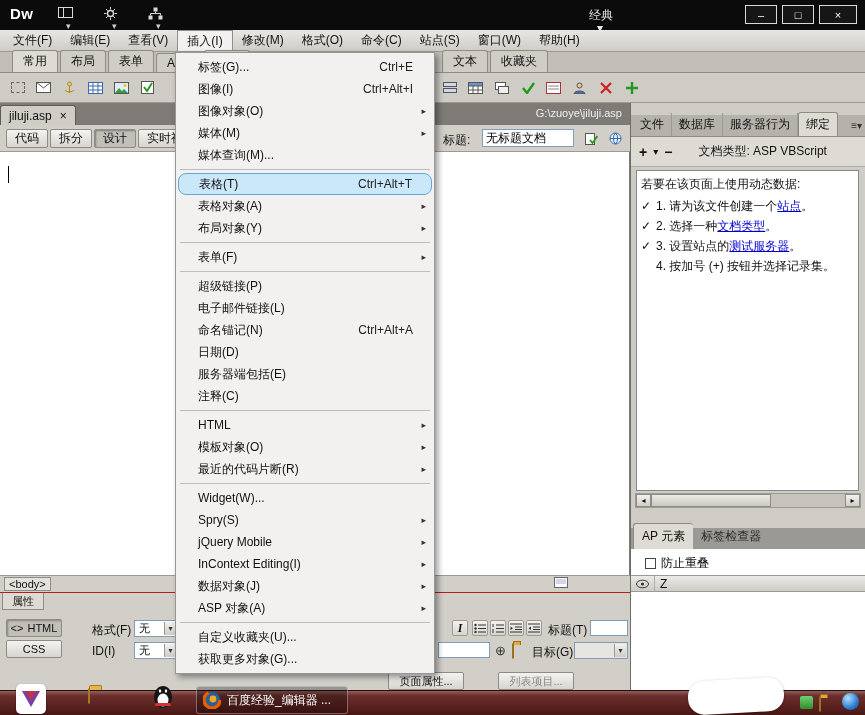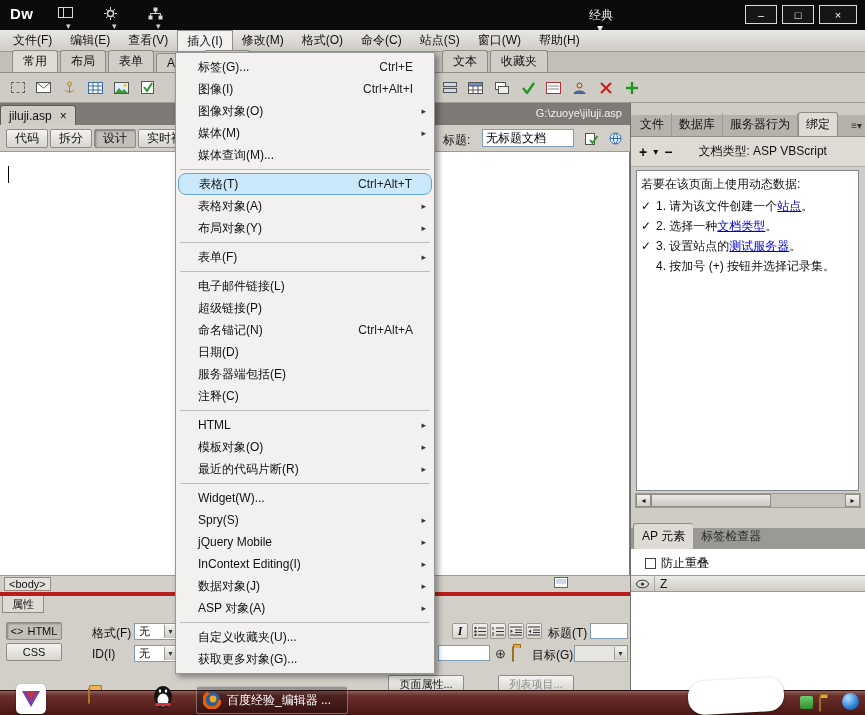--- a/index.html
+++ b/index.html
@@ -52,21 +52,21 @@
     font-size:12px; padding:0 3px; font-family:"Liberation Sans",sans-serif; }
   
   .document { position:absolute; left:0; top:152px; width:630px; height:423px; background:#fff; border-right:1px solid #7a7a78; }
   .caret { position:absolute; left:8px; top:14px; width:1px; height:17px; background:#000; }
   
   .statusbar { position:absolute; left:0; top:575px; width:630px; height:17px; background:#d2cfc9; border-top:1px solid #9d9a94;
     display:flex; align-items:center; font-size:11px; }
   .tagchip { margin-left:4px; border:1px solid #8f8c86; background:#e4e2dd; padding:0 4px; height:14px; display:flex; align-items:center; }
   .statusright { position:absolute; right:4px; top:1px; display:flex; align-items:center; gap:6px;flex-direction:column; }
   
-  .props { position:absolute; left:0; top:592px; width:630px; height:98px; background:#d2cfc9; border-top:4px solid #b91c1c;padding-left:12px; }
+  .props { position:absolute; left:0; top:592px; width:630px; height:98px; background:#d2cfc9; border-top:1px solid #b91c1c;padding-left:12px; }
   .proptab { position:absolute; left:2px; top:0; width:42px; height:17px; background:#dedbd5; border:1px solid #8f8c86; border-top:none;
     font-size:11px; display:flex; align-items:center; justify-content:center; }
   .pbtn { position:absolute; height:18px; display:flex; gap:4px; align-items:center; justify-content:center;
     background:linear-gradient(#f4f3f1,#d8d5cf); border:1px solid #8f8c86; border-radius:2px; font-size:11px; padding:0 6px; }
   .pbtn.pressed { background:#c2bfb9; box-shadow:inset 1px 1px 2px rgba(0,0,0,.3); }
   .plabel { position:absolute; font-size:12px; }
   .dd { position:absolute; height:17px; background:#fff; border:1px solid #7f9db9; display:flex; align-items:center;
     font-size:11px; padding:0 14px 0 4px; }
   .dd .dar { position:absolute; right:1px; top:1px; bottom:1px; width:12px; background:linear-gradient(#f2f1ef,#cfccc6);
     border-left:1px solid #9d9a94; display:flex; align-items:center; justify-content:center; font-size:8px; color:#333; }
@@ -507,26 +507,26 @@
         <span class="mi-arrow">▸</span>
       </div>
     <div class="msep"></div>
     <div class="mi">
         <span>表单(F)</span>
         <span class="mi-right"></span>
         <span class="mi-arrow">▸</span>
       </div>
     <div class="msep"></div>
     <div class="mi">
+        <span>超级链接(P)</span>
+        <span class="mi-right"></span>
+        <span class="mi-arrow"></span>
+      </div>
+    <div class="mi">
         <span>电子邮件链接(L)</span>
-        <span class="mi-right"></span>
-        <span class="mi-arrow"></span>
-      </div>
-    <div class="mi">
-        <span>超级链接(P)</span>
         <span class="mi-right"></span>
         <span class="mi-arrow"></span>
       </div>
     <div class="mi">
         <span>命名锚记(N)</span>
         <span class="mi-right">Ctrl+Alt+A</span>
         <span class="mi-arrow"></span>
       </div>
     <div class="mi">
         <span>日期(D)</span>

